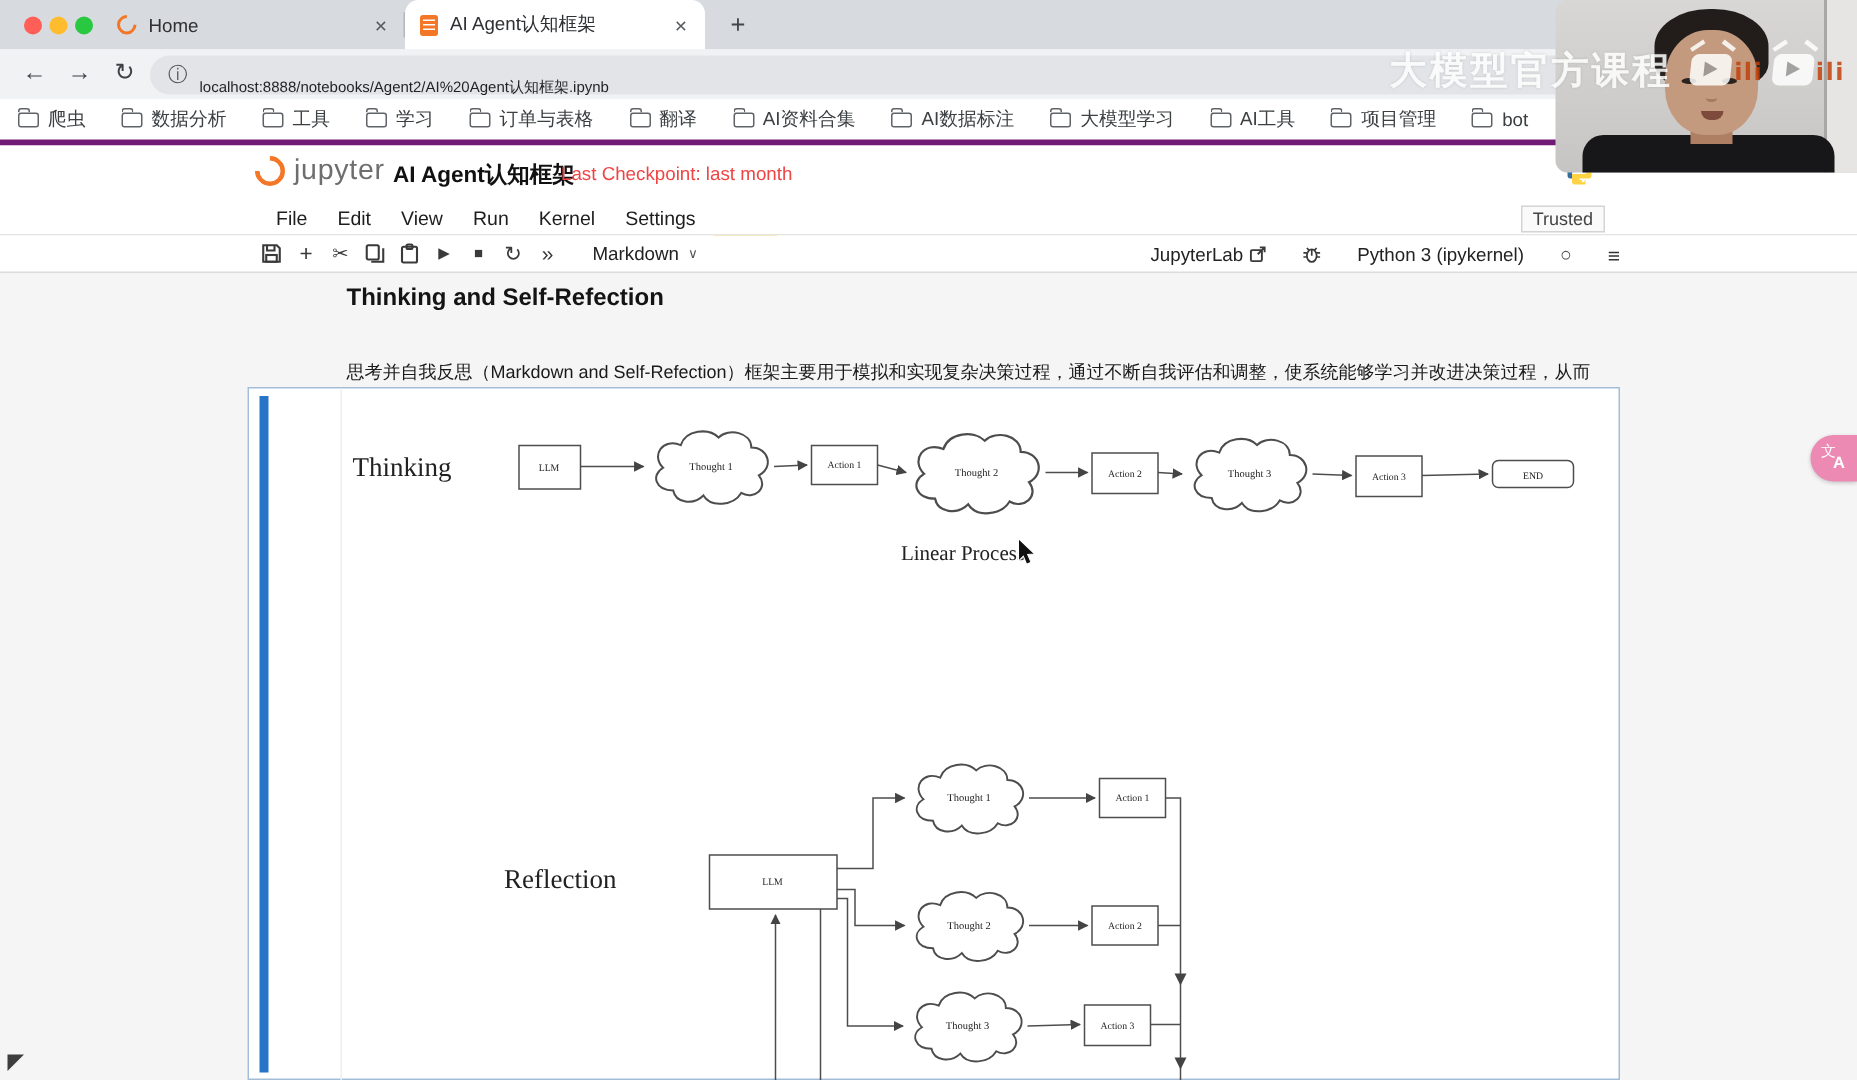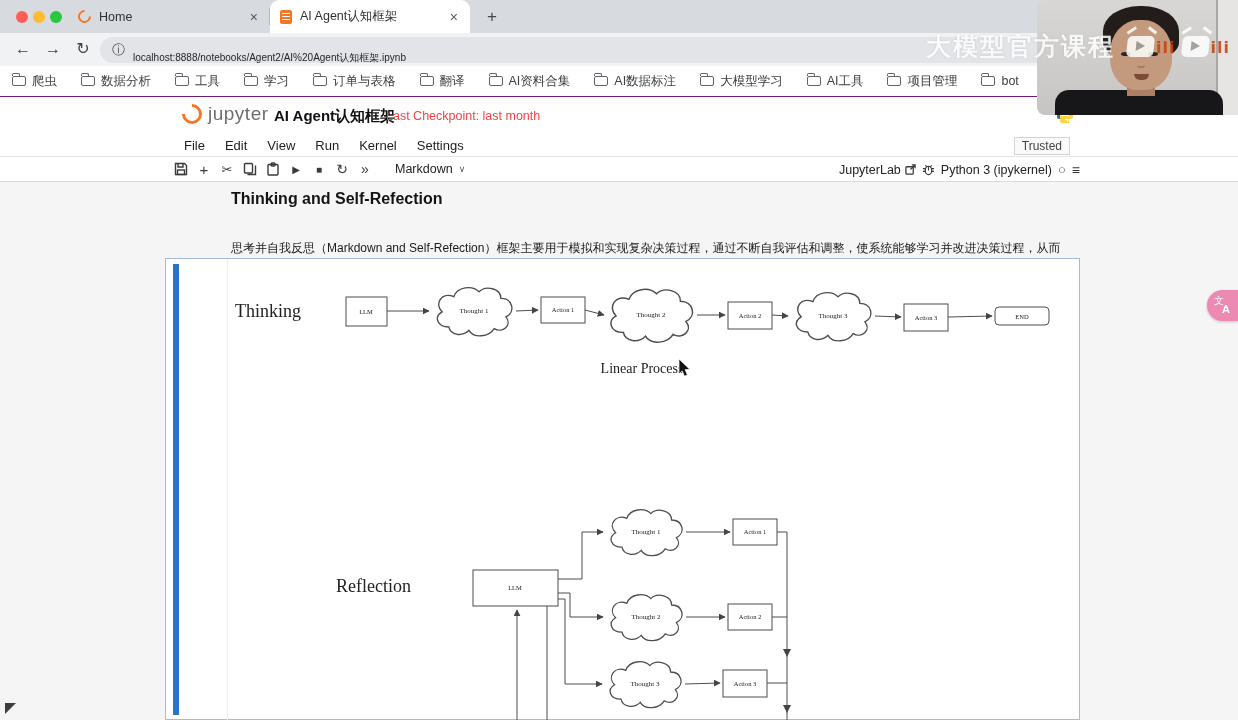--- a/index.html
+++ b/index.html
@@ -21,44 +21,44 @@
   .jup-ring { width:13px; height:13px; border:2.5px solid #f37726; border-radius:50%; border-top-color:transparent; transform:rotate(45deg); }
   .nb-book { width:12px; height:14px; background:#f37726; border-radius:2px; position:relative; }
   .nb-book::after{ content:""; position:absolute; left:2px; top:3px; width:8px; height:1.5px; background:#fff; box-shadow:0 3px 0 #fff,0 6px 0 #fff; }
 
   #toolbar-row { position:absolute; left:0; top:33px; width:1238px; height:33px; background:#f1f2f4; }
   .nav-btn { position:absolute; top:3px; width:26px; height:26px; text-align:center; line-height:26px; font-size:16px; color:#3f4347; }
   #url-pill { position:absolute; left:100px; top:3.5px; width:1130px; height:26px; background:#e2e4e8; border-radius:14px; display:flex; align-items:center; padding:0 12px; gap:8px; }
   #url-text { font-size:10px; color:#1f2123; white-space:nowrap; overflow:hidden;margin-top:16px; }
   .info-glyph { font-size:13px; color:#50545a; }
 
-  #bookmarks-bar { position:absolute; left:0; top:66px; width:1238px; height:31px; background:#fff; border-bottom:1px solid #701a75; display:flex; align-items:center; padding:0 12px; gap:24px; }
+  #bookmarks-bar { position:absolute; left:0; top:66px; width:1238px; height:31px; background:#fff; border-bottom:4px solid #701a75; display:flex; align-items:center; padding:0 12px; gap:24px; }
   .bm-item { display:flex; align-items:center; gap:6px; font-size:12.5px; color:#3c4043; white-space:nowrap; }
   .folder-ico { width:14px; height:10px; border:1.5px solid #5f6368; border-radius:2px; position:relative; }
   .folder-ico::before { content:""; position:absolute; left:-1px; top:-4px; width:6px; height:2px; border:1.5px solid #5f6368; border-bottom:none; border-radius:2px 2px 0 0; }
 
   
-  #jp-header { position:absolute; left:0; top:97px; width:1074px; height:38px; background:#fff;margin-left:12px; }
+  #jp-header { position:absolute; left:0; top:97px; width:1074px; height:38px; background:#fff; }
   #jp-logo { position:absolute; left:170px; top:6px; display:flex; align-items:center; gap:6px; }
   .jp-moon { width:20px; height:20px; border:3px solid #f37726; border-radius:50%; border-top-color:transparent; transform:rotate(-45deg); }
   #jp-logo-text { font-size:19px; color:#6e6e6e; letter-spacing:.5px; }
   #nb-title { position:absolute; left:262px; top:10px; font-size:15px; font-weight:bold; color:#111; }
   #nb-checkpoint { position:absolute; left:374px; top:12px; font-size:12.5px; color:#ef4444; }
   #py-logo { position:absolute; left:1043px; top:8px; }
 
   #menu-row { position:absolute; left:0; top:135px; width:1238px; height:22px; background:#fff; border-bottom:1px solid #e4e4e4; display:flex; align-items:center; padding-left:176px; gap:4px; }
   .menu-item { font-size:13px; color:#1d1d1d; padding:2px 8px; }
   .menu-item.active { background:#eab308;margin-top:41px; }
   #trusted-badge { position:absolute; right:168px; top:2px; font-size:12px; color:#444; border:1px solid #d4d4d4; padding:1px 7px; background:#fafafa; }
 
   #nb-toolbar { position:absolute; left:0; top:157px; width:1238px; height:25px; background:#fff; border-bottom:1px solid #dcdcdc; display:flex; align-items:center; padding-left:170px; }
   .tb-btn { width:22px; height:20px; display:flex; align-items:center; justify-content:center; font-size:12px; color:#3a3a3a; margin-right:1px; }
   .tb-svg { stroke:#3a3a3a; fill:none; stroke-width:1.4; }
   #celltype-dd { display:flex; align-items:center; gap:6px; font-size:12.5px; color:#222; margin-left:12px; padding:2px 6px; }
-  #tb-right { position:absolute; right:158px; top:0; height:25px; display:flex; align-items:center; gap:6px; font-size:12.5px; color:#222; }
+  #tb-right { position:absolute; right:158px; top:0; height:25px; display:flex; align-items:center; gap:24px; font-size:12.5px; color:#222; }
   .kernel-circle { font-size:13px; color:#444; }
   .menu-bars { font-size:14px; color:#333; }
 
   
   #content { position:absolute; left:0; top:182px; width:1238px; height:538px; background:#f5f5f5; }
   #md-cell { position:absolute; left:231px; top:8px; width:830px; }
   #md-heading { font-size:16px; font-weight:bold; color:#141414; margin-bottom:31px; }
   #md-para { font-size:12px; line-height:19px; color:#1a1a1a; }
 
   #sel-cell { position:absolute; left:165px; top:76px; width:915px; height:462px; background:#fff; border:1px solid #a3bdd8; }

